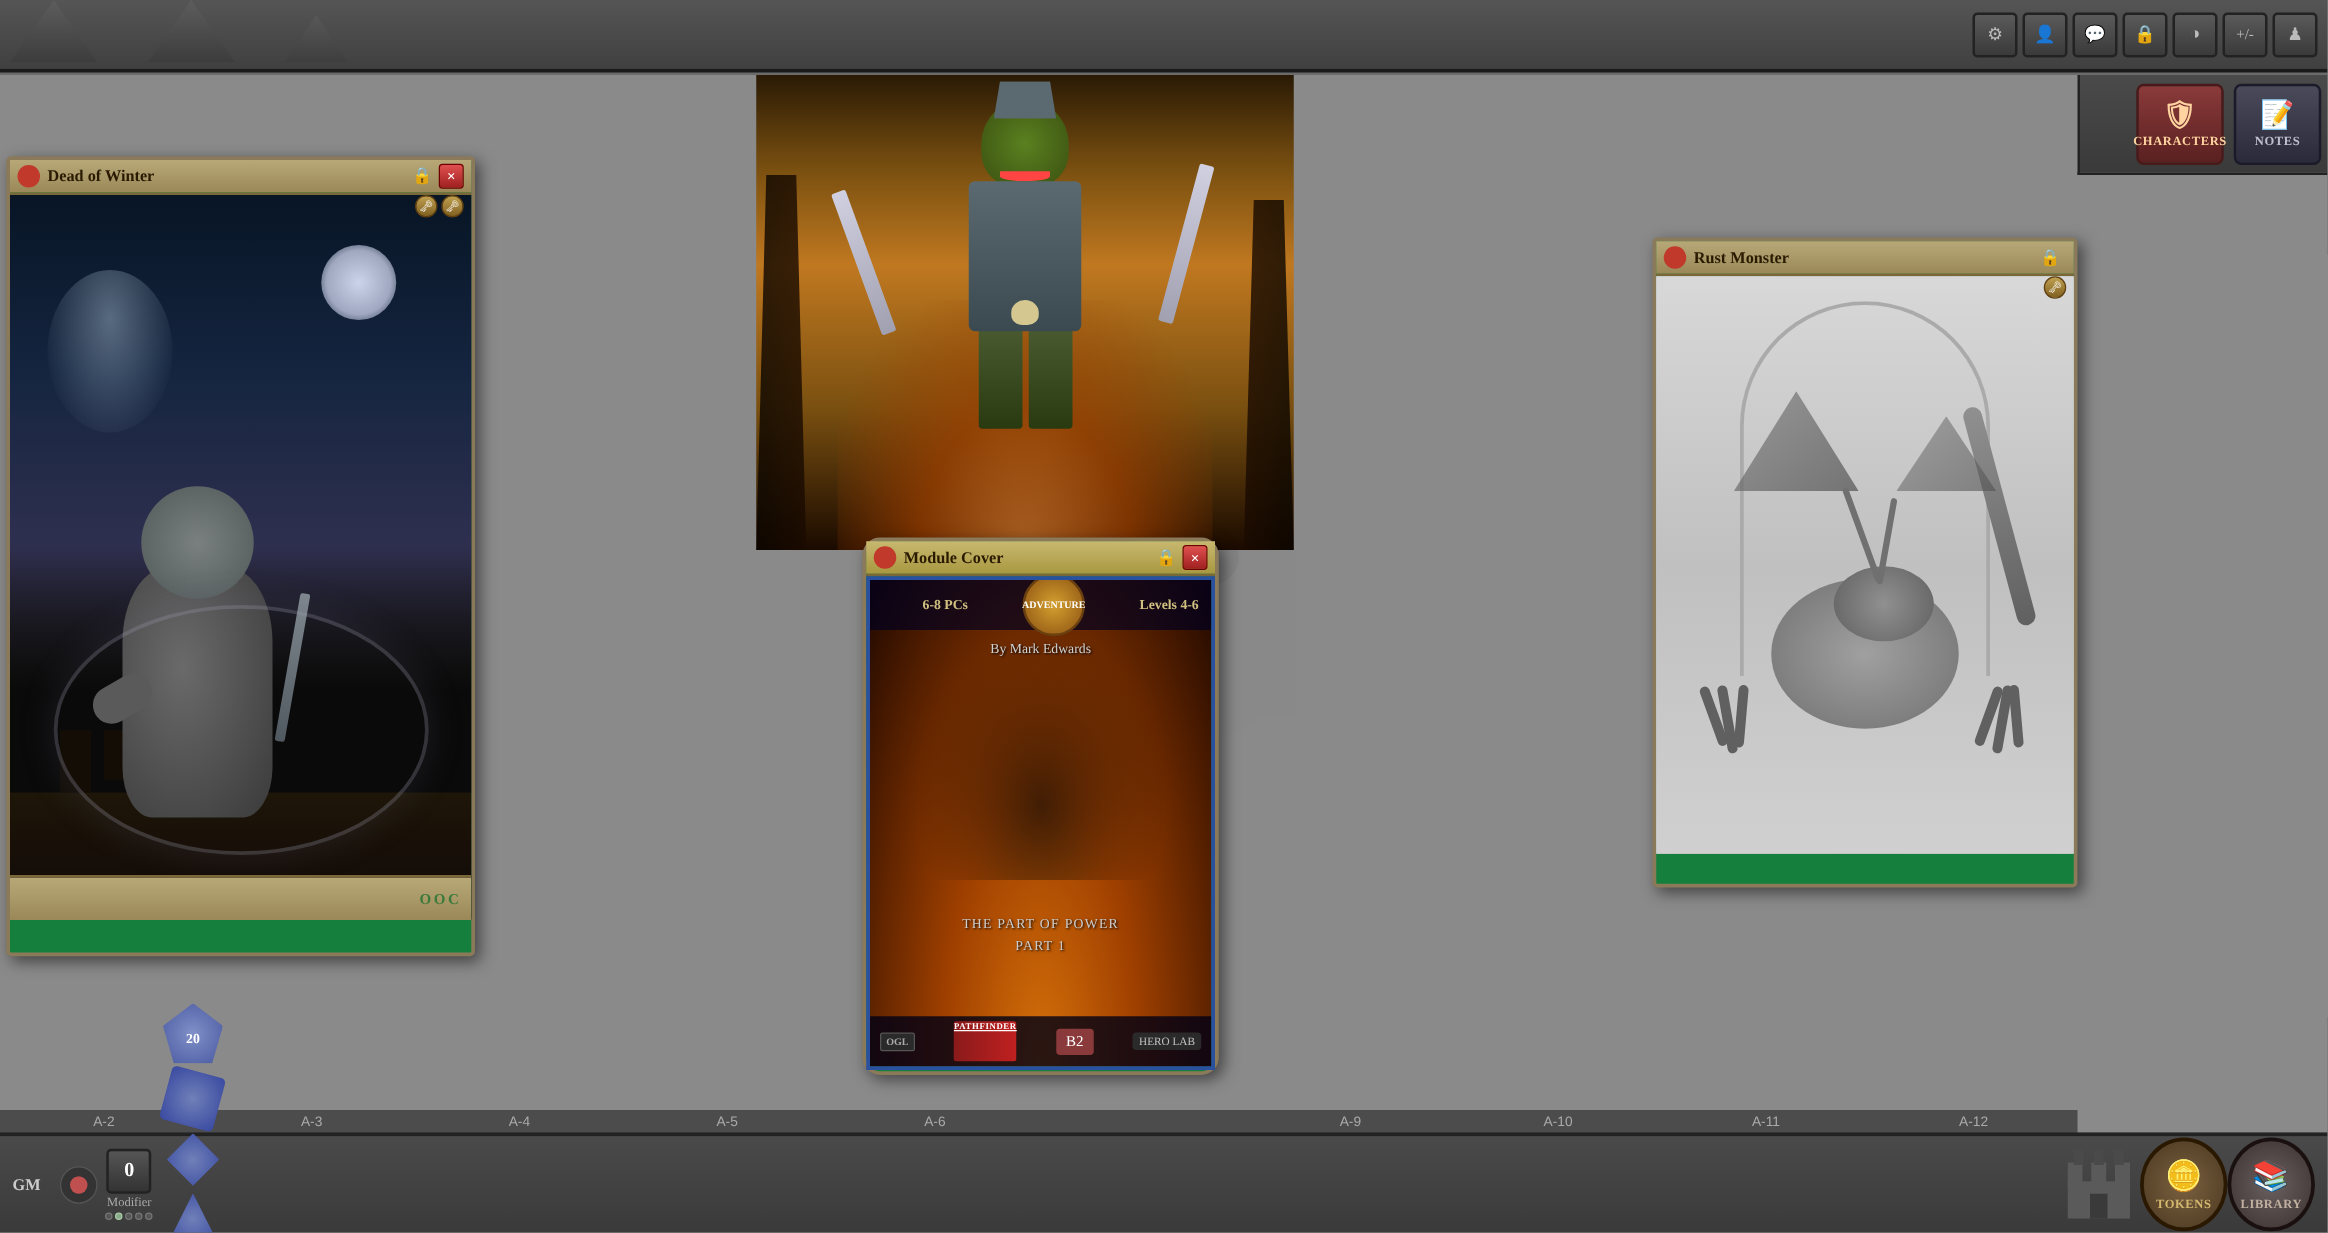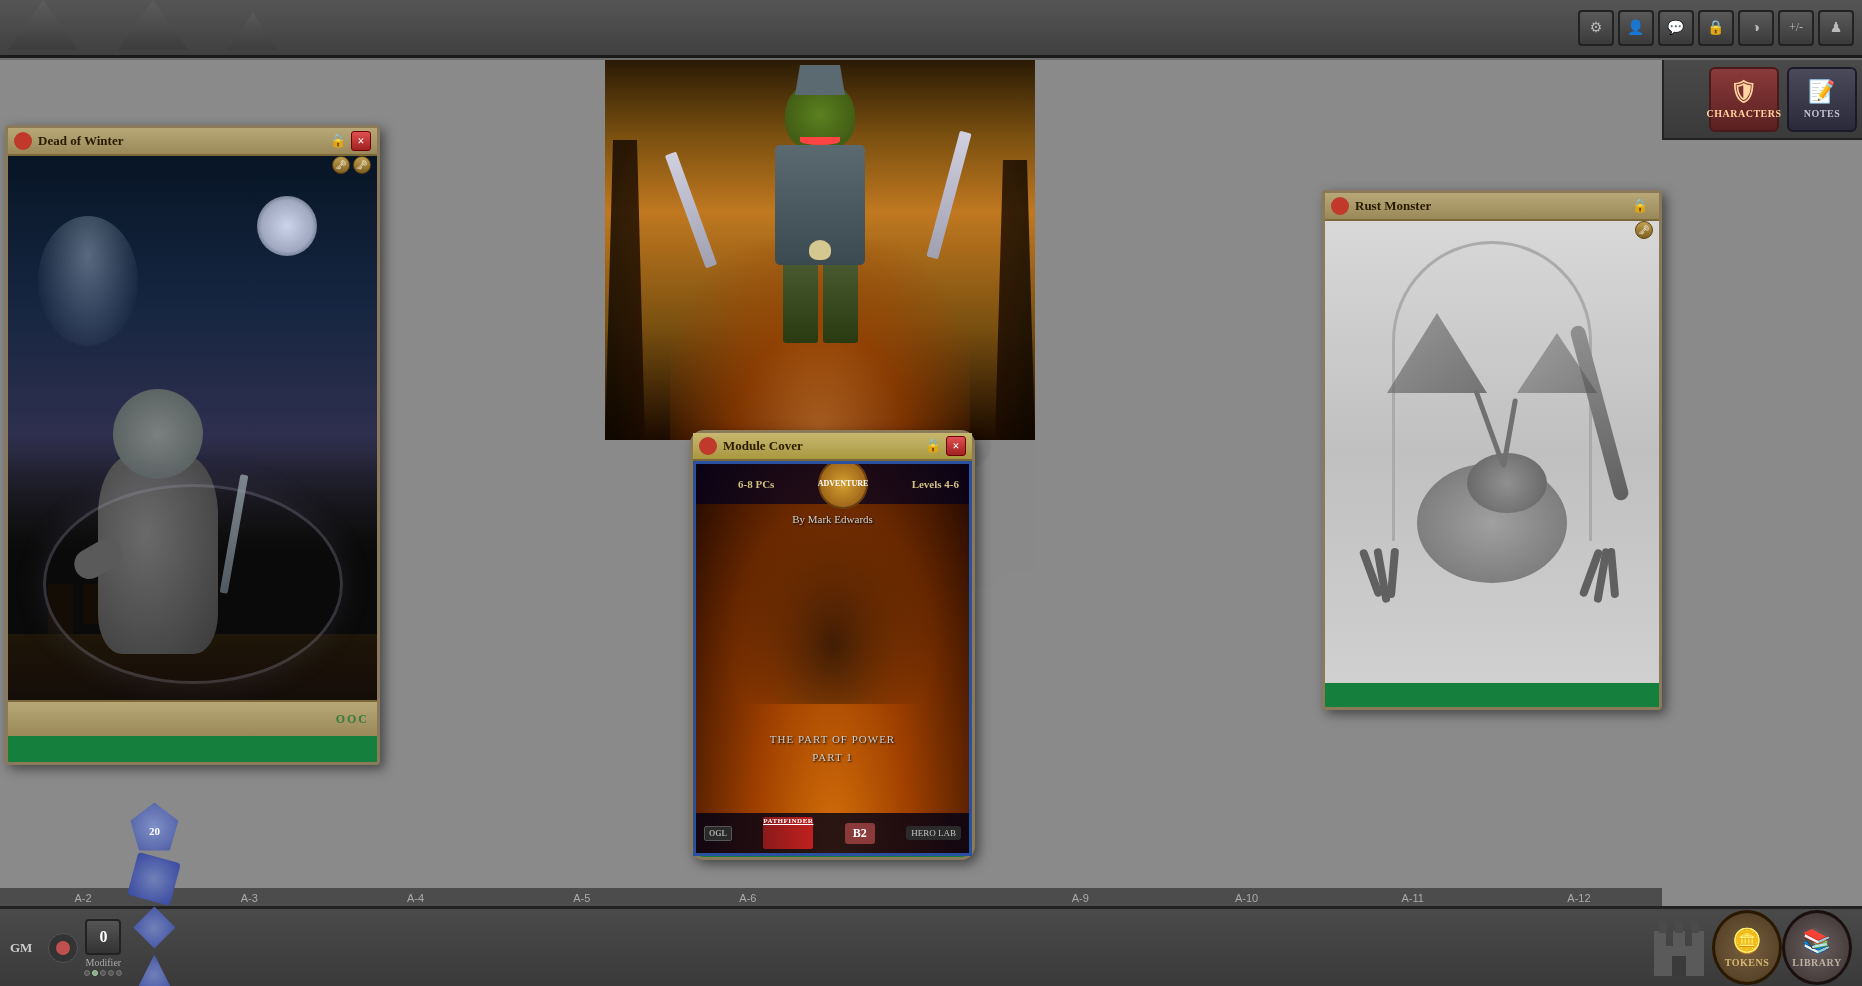--- a/index.html
+++ b/index.html
@@ -338,21 +338,21 @@
       display: flex;
       align-items: center;
       justify-content: space-between;
       padding: 0 8px;
     }
 
     .b2-badge {
       background: #8a3a3a;
       color: white;
       font-size: 12px;
-      font-weight: bold;
+      font-weight: normal;
       padding: 3px 8px;
       border-radius: 3px;
     }
 
     .herolab-badge {
       background: #2a2a2a;
       color: #c0c0c0;
       font-size: 9px;
       padding: 2px 5px;
       border-radius: 3px;

